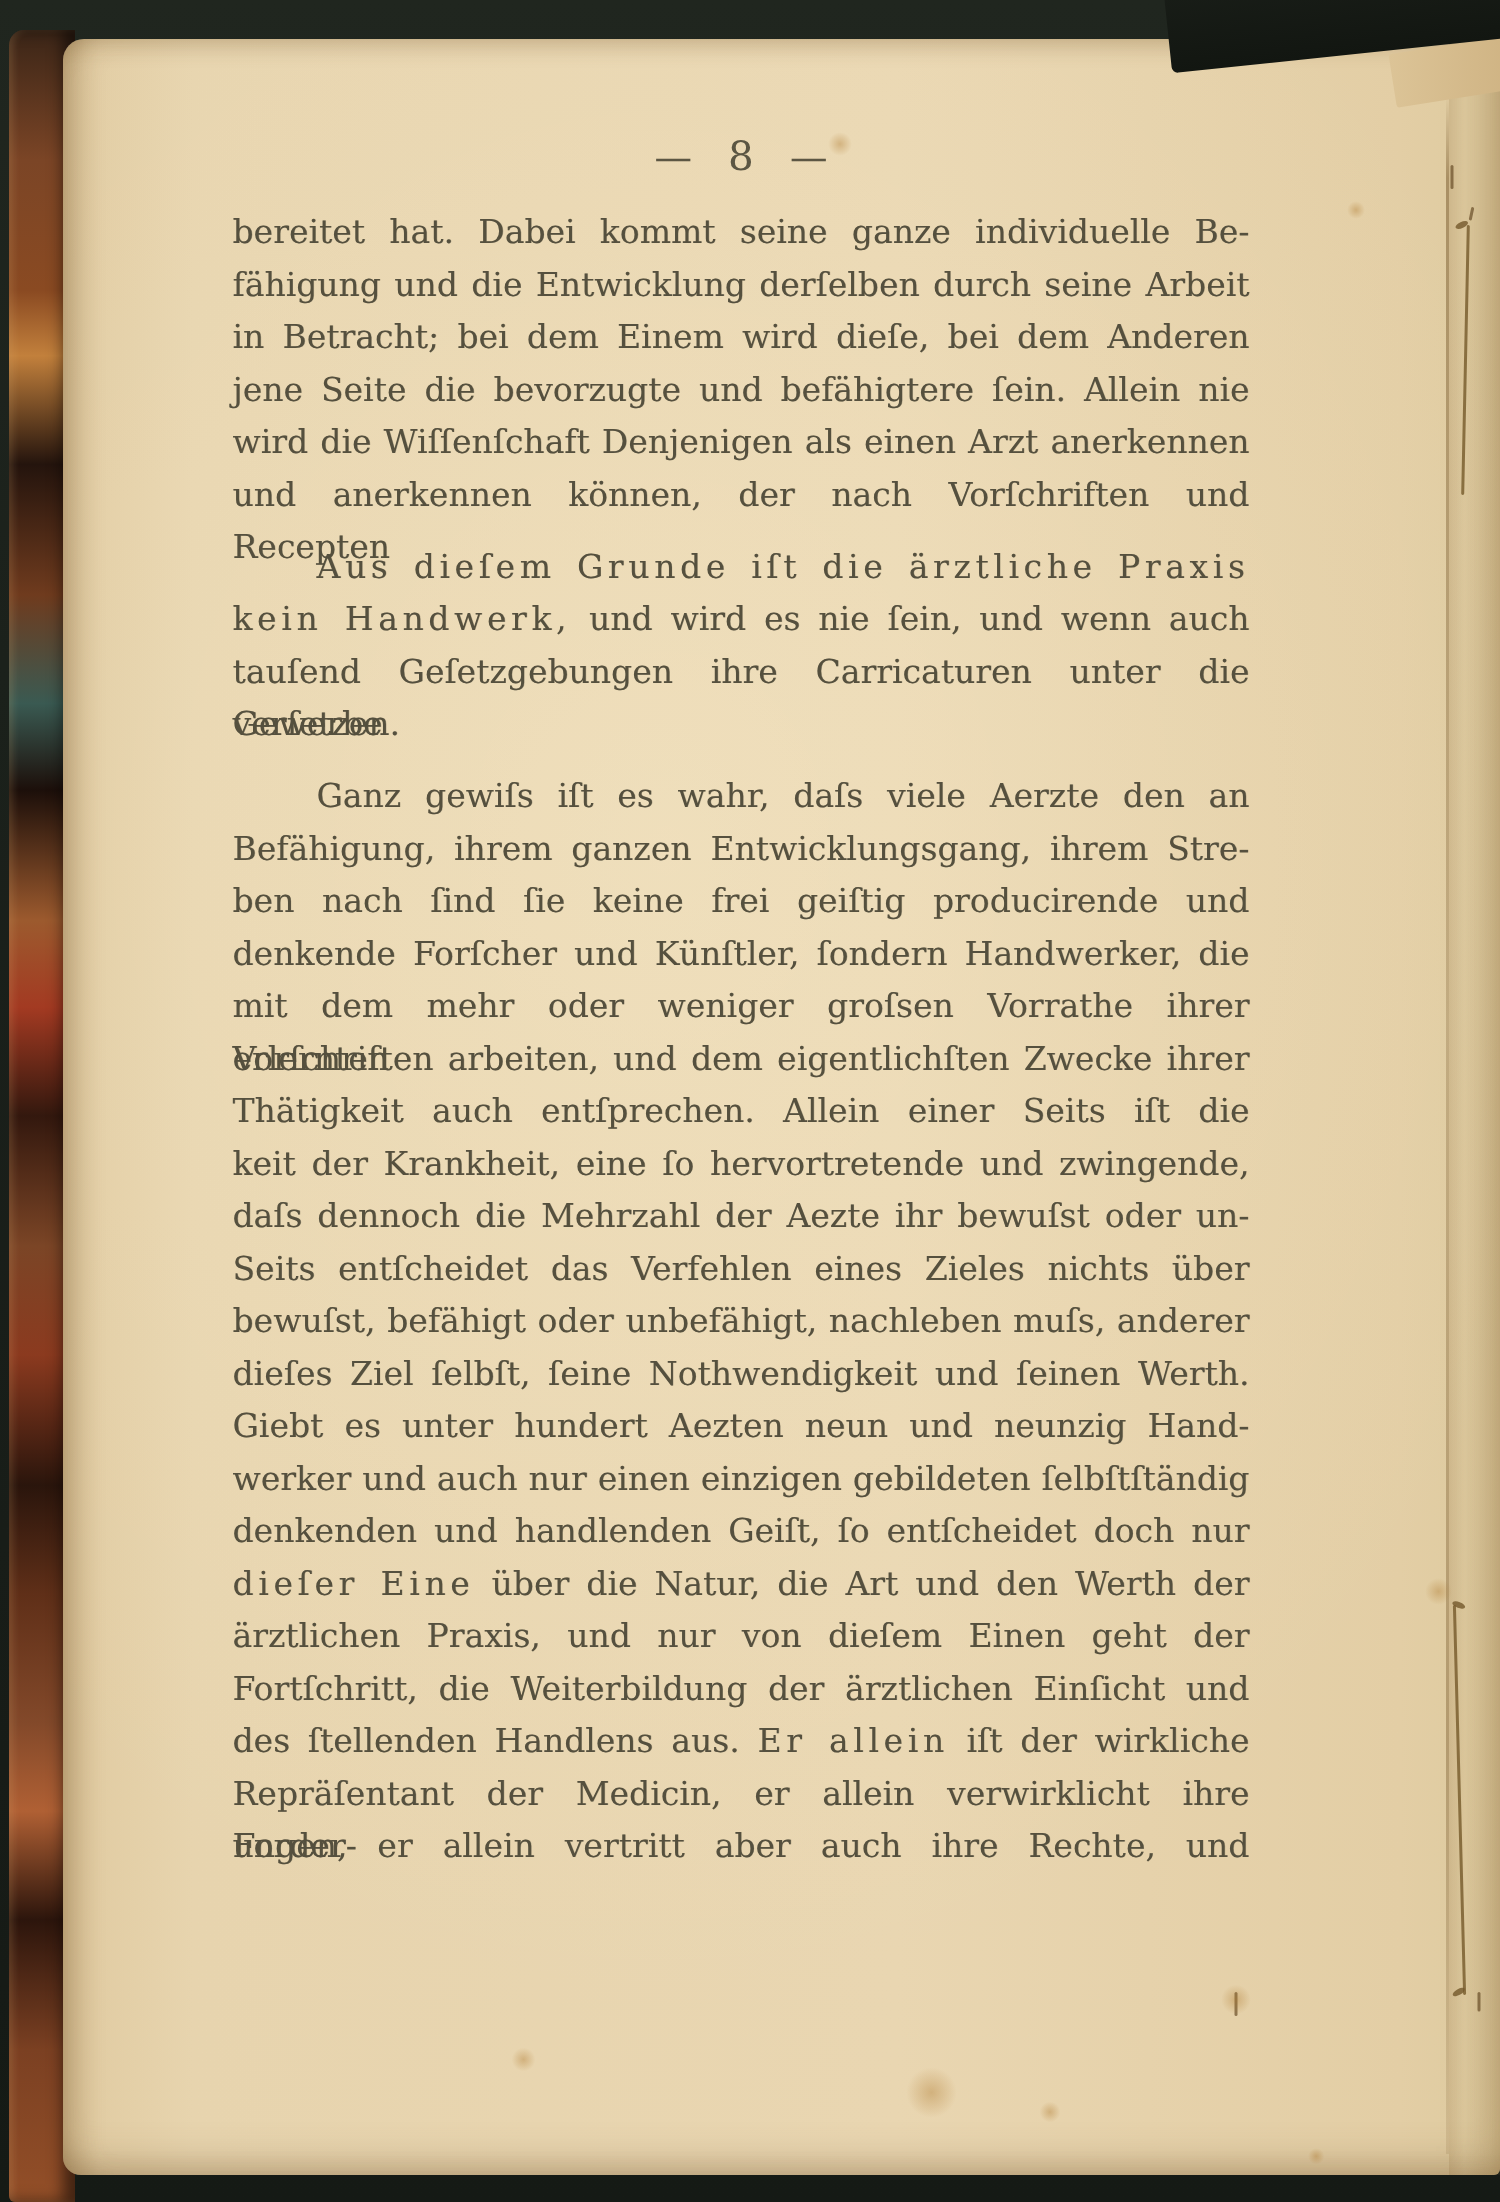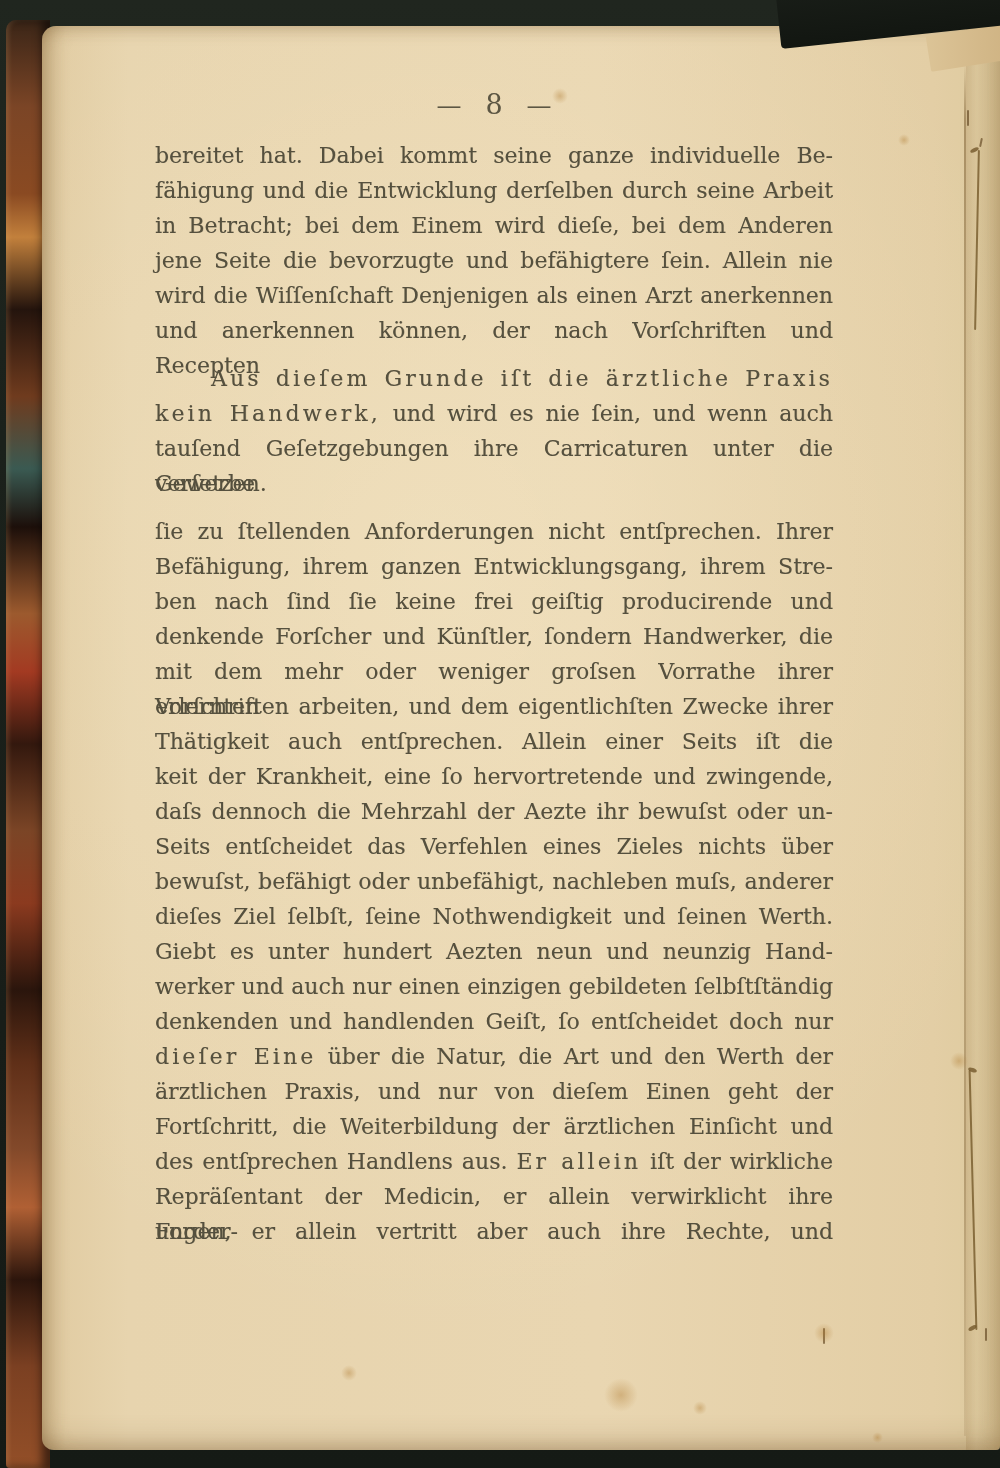--- a/index.html
+++ b/index.html
@@ -174,39 +174,39 @@
             <div class="line"><span>wird die Wiſſenſchaft Denjenigen als einen Arzt anerkennen</span></div>
             <div class="line"><span>und anerkennen können, der nach Vorſchriften und Recepten</span></div>
           </div>
           <div class="para indent">
             <div class="line first"><span class="sperr">Aus dieſem Grunde iſt die ärztliche Praxis</span></div>
             <div class="line"><span class="sperr">kein Handwerk,</span><span> und wird es nie ſein, und wenn auch</span></div>
             <div class="line"><span>tauſend Geſetzgebungen ihre Carricaturen unter die Gewerbe</span></div>
             <div class="line end"><span>verſetzen.</span></div>
           </div>
           <div class="para indent">
-            <div class="line"><span>ſie zu ſtellenden Anforderungen nicht entſprechen. Ihrer</span></div>
+            <div class="line first"><span>Ganz gewiſs iſt es wahr, daſs viele Aerzte den an</span></div>
             <div class="line"><span>Befähigung, ihrem ganzen Entwicklungsgang, ihrem Stre-</span></div>
             <div class="line"><span>ben nach ſind ſie keine frei geiſtig producirende und</span></div>
             <div class="line"><span>denkende Forſcher und Künſtler, ſondern Handwerker, die</span></div>
             <div class="line"><span>mit dem mehr oder weniger groſsen Vorrathe ihrer erlernten</span></div>
             <div class="line"><span>Vorſchriften arbeiten, und dem eigentlichſten Zwecke ihrer</span></div>
             <div class="line"><span>Thätigkeit auch entſprechen. Allein einer Seits iſt die</span></div>
             <div class="line"><span>keit der Krankheit, eine ſo hervortretende und zwingende,</span></div>
             <div class="line"><span>daſs dennoch die Mehrzahl der Aezte ihr bewuſst oder un-</span></div>
             <div class="line"><span>Seits entſcheidet das Verfehlen eines Zieles nichts über</span></div>
             <div class="line"><span>bewuſst, befähigt oder unbefähigt, nachleben muſs, anderer</span></div>
             <div class="line"><span>dieſes Ziel ſelbſt, ſeine Nothwendigkeit und ſeinen Werth.</span></div>
             <div class="line"><span>Giebt es unter hundert Aezten neun und neunzig Hand-</span></div>
             <div class="line"><span>werker und auch nur einen einzigen gebildeten ſelbſtſtändig</span></div>
             <div class="line"><span>denkenden und handlenden Geiſt, ſo entſcheidet doch nur</span></div>
             <div class="line"><span class="sperr">dieſer Eine</span><span> über die Natur, die Art und den Werth der</span></div>
             <div class="line"><span>ärztlichen Praxis, und nur von dieſem Einen geht der</span></div>
             <div class="line"><span>Fortſchritt, die Weiterbildung der ärztlichen Einſicht und</span></div>
-            <div class="line"><span>des entſprechen Handlens aus. </span><span class="sperr">Er allein</span><span> iſt der wirkliche</span></div>
+            <div class="line"><span>des ſtellenden Handlens aus. </span><span class="sperr">Er allein</span><span> iſt der wirkliche</span></div>
             <div class="line"><span>Repräſentant der Medicin, er allein verwirklicht ihre Forder-</span></div>
             <div class="line"><span>ungen, er allein vertritt aber auch ihre Rechte, und</span></div>
           </div>
         </div>
     </div>
   </div>
 
   <div class="page-corner-flap"></div>
   <div class="corner-shadow"></div>
 </div>

